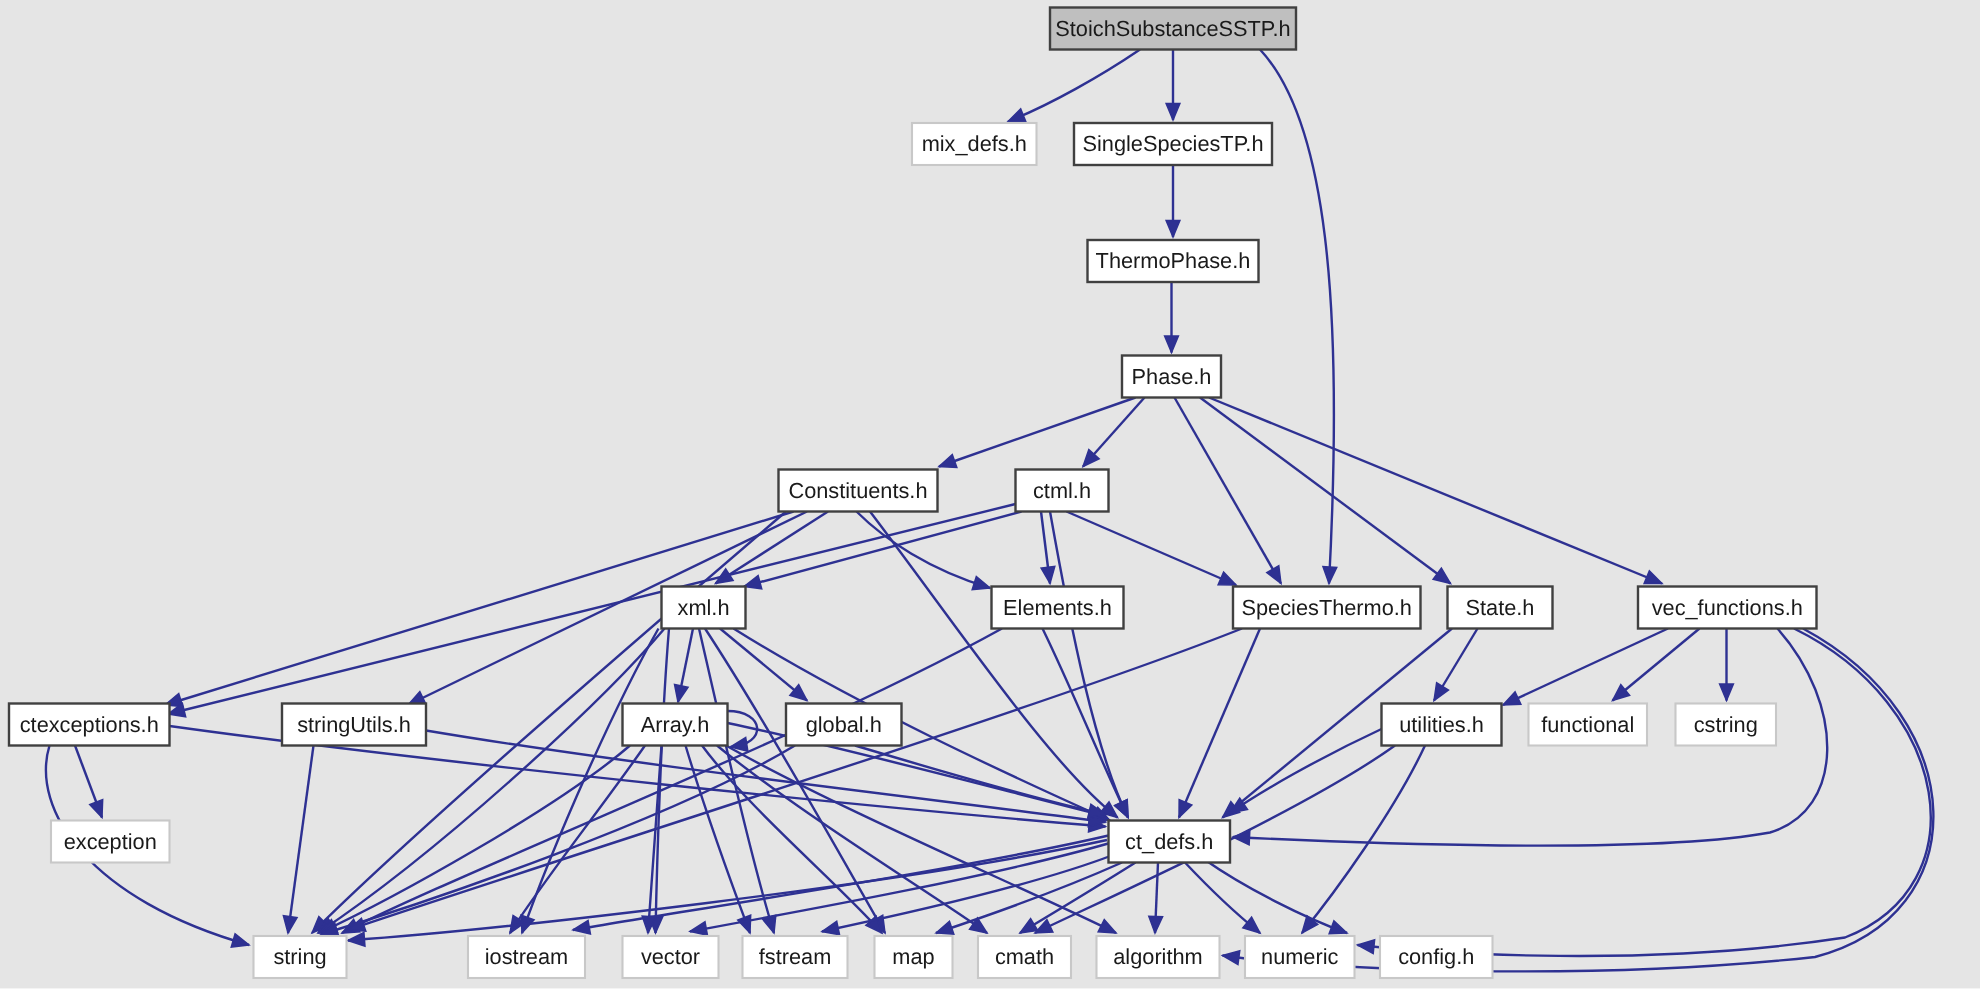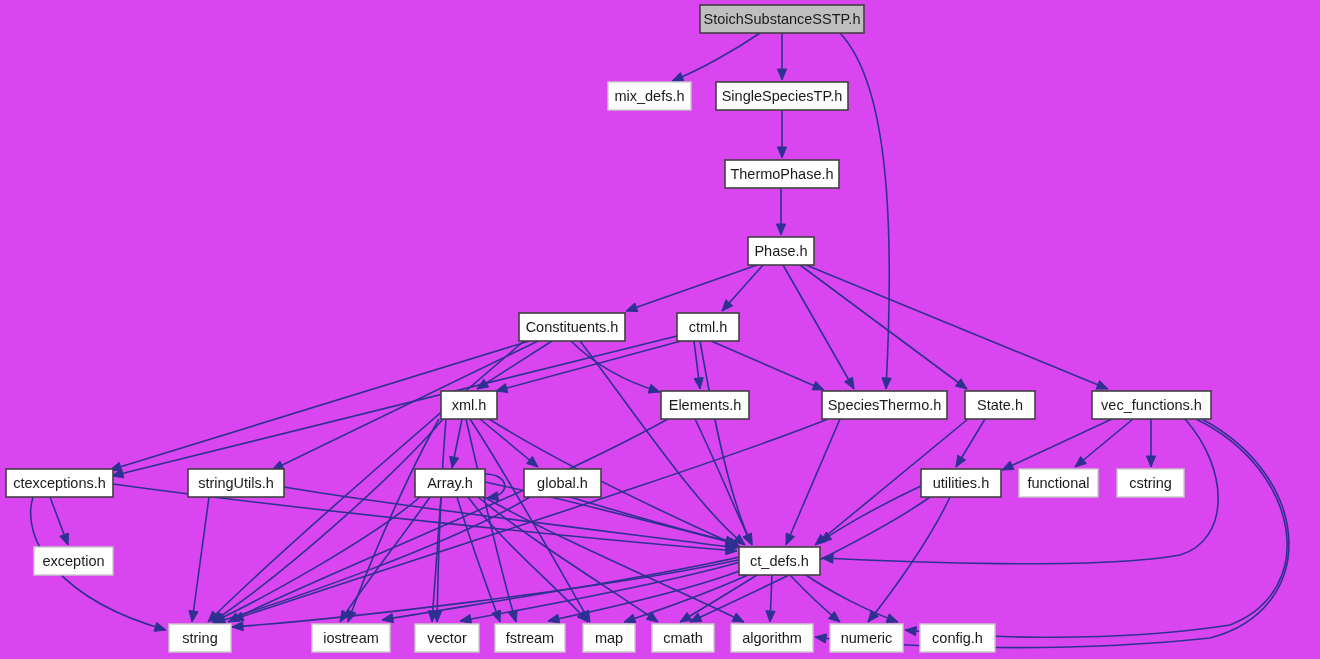--- a/index.html
+++ b/index.html
@@ -11,21 +11,21 @@
   body {
     width: 1320px;
     height: 659px;
     overflow: hidden;
     font-family: "Liberation Sans", sans-serif;
   }
   #graph-root {
     position: relative;
     width: 1320px;
     height: 659px;
-    background: #d946ef;
+    background: #e5e5e5;
   }
   svg#depgraph {
     display: block;
     width: 1320px;
     height: 659px;
   }
   .edge-path {
     fill: none;
     stroke: #2E3192;
     stroke-width: 1.6;

